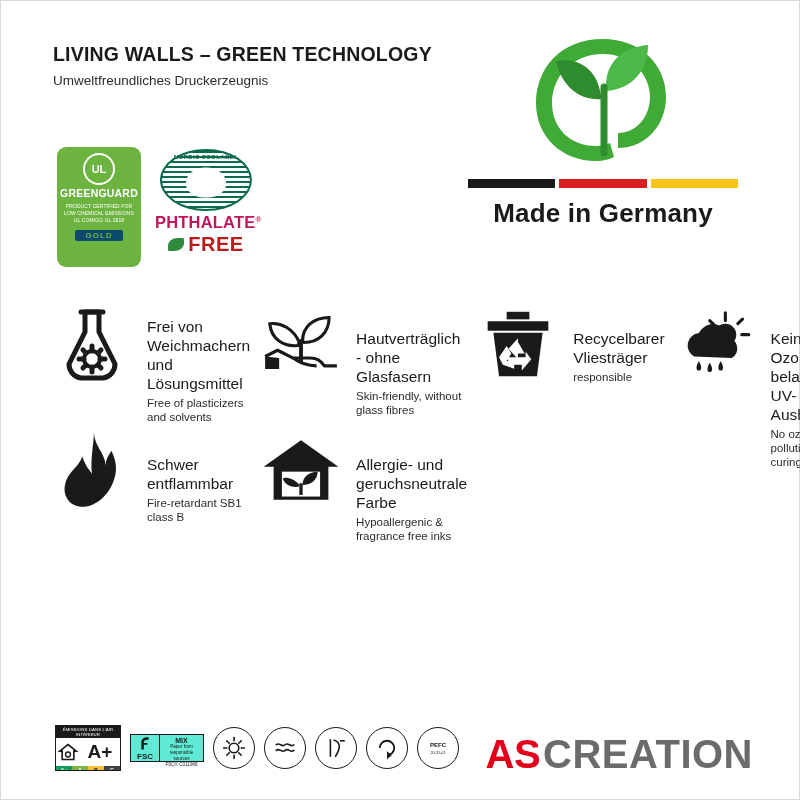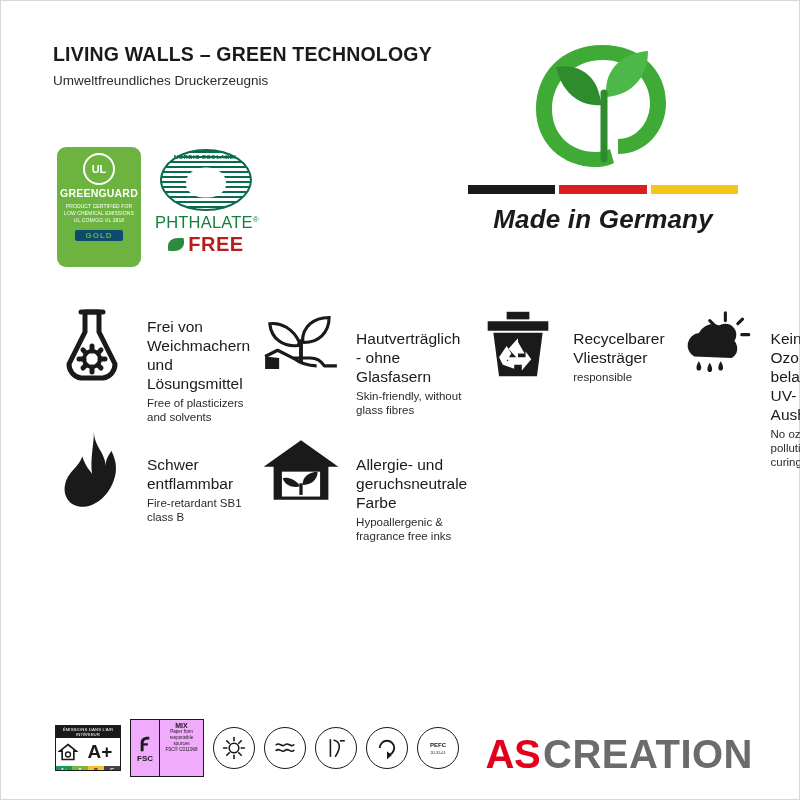--- a/index.html
+++ b/index.html
@@ -144,22 +144,22 @@
     height: 30px;
     background: #ffffff;
     border-radius: 50% 50% 45% 45%;
   }
   .phthalate {
     text-align: center;
     margin-top: 2px;
   }
   .ph-word {
     font-size: 16.5px;
-    font-weight: normal;
-    color: #15803d;
+    font-weight: bold;
+    color: #be185d;
     letter-spacing: 0.2px;
   }
   .ph-word sup { font-size: 8px; }
   .ph-free {
     display: flex;
     align-items: center;
     justify-content: center;
     gap: 4px;
     margin-top: 1px;
   }
@@ -173,24 +173,23 @@
     font-size: 20px;
     font-weight: bold;
     color: #b91c1c;
     letter-spacing: 0.5px;
   }
 
   
   .germany {
     position: absolute;
     right: 46px;
-    top: 26px;
+    top: 20px;
     width: 300px;
     text-align: center;
-    font-style: italic;
   }
   .leaf-logo {
     width: 170px;
     height: 150px;
     margin: 0 auto;
   }
   .flag {
     display: flex;
     width: 270px;
     height: 9px;
@@ -303,25 +302,25 @@
     height: 9px;
     align-items: center;
   }
   .eb-scale span {
     flex: 1;
     text-align: center;
     line-height: 9px;
   }
   .fsc-badge {
     width: 74px;
-    height: 58px;
+    height: 28px;
     border: 1px solid #1a1a1a;
     box-sizing: border-box;
     display: flex;
-    background: #f0abfc;
+    background: #5eead4;
   }
   .fsc-left {
     width: 28px;
     border-right: 1px solid #1a1a1a;
     display: flex;
     flex-direction: column;
     align-items: center;
     justify-content: center;
     font-size: 8px;
     font-weight: bold;

